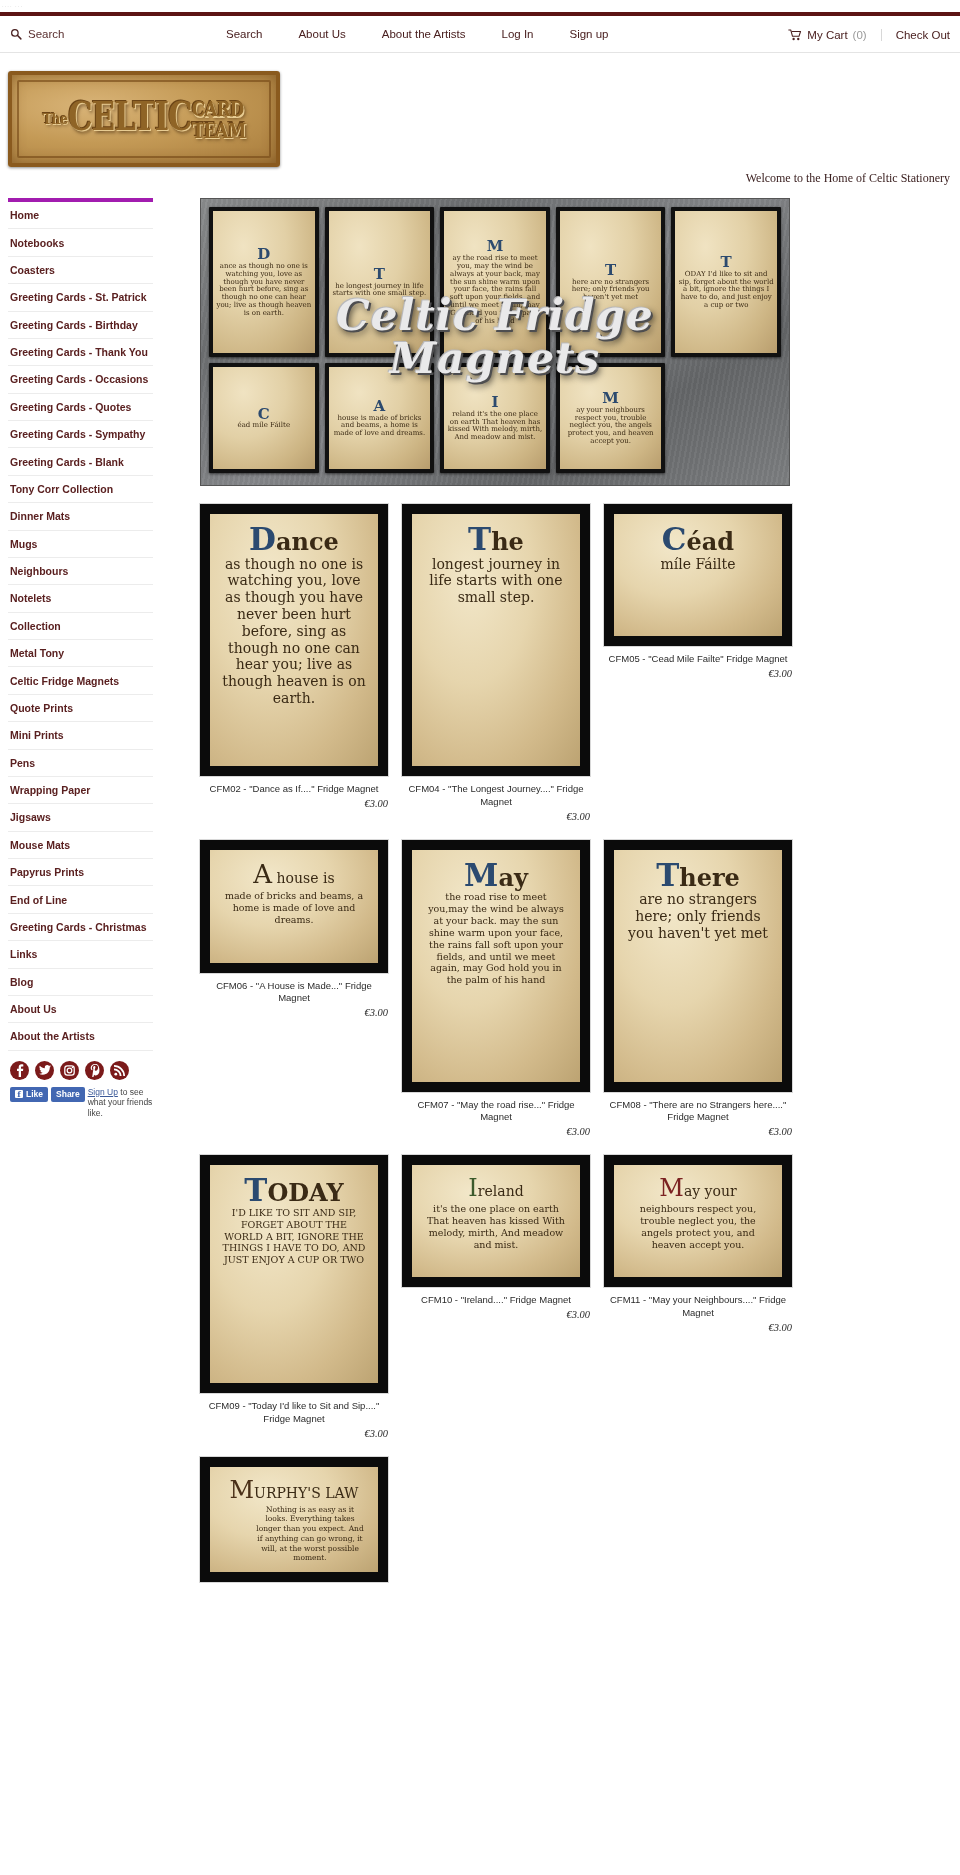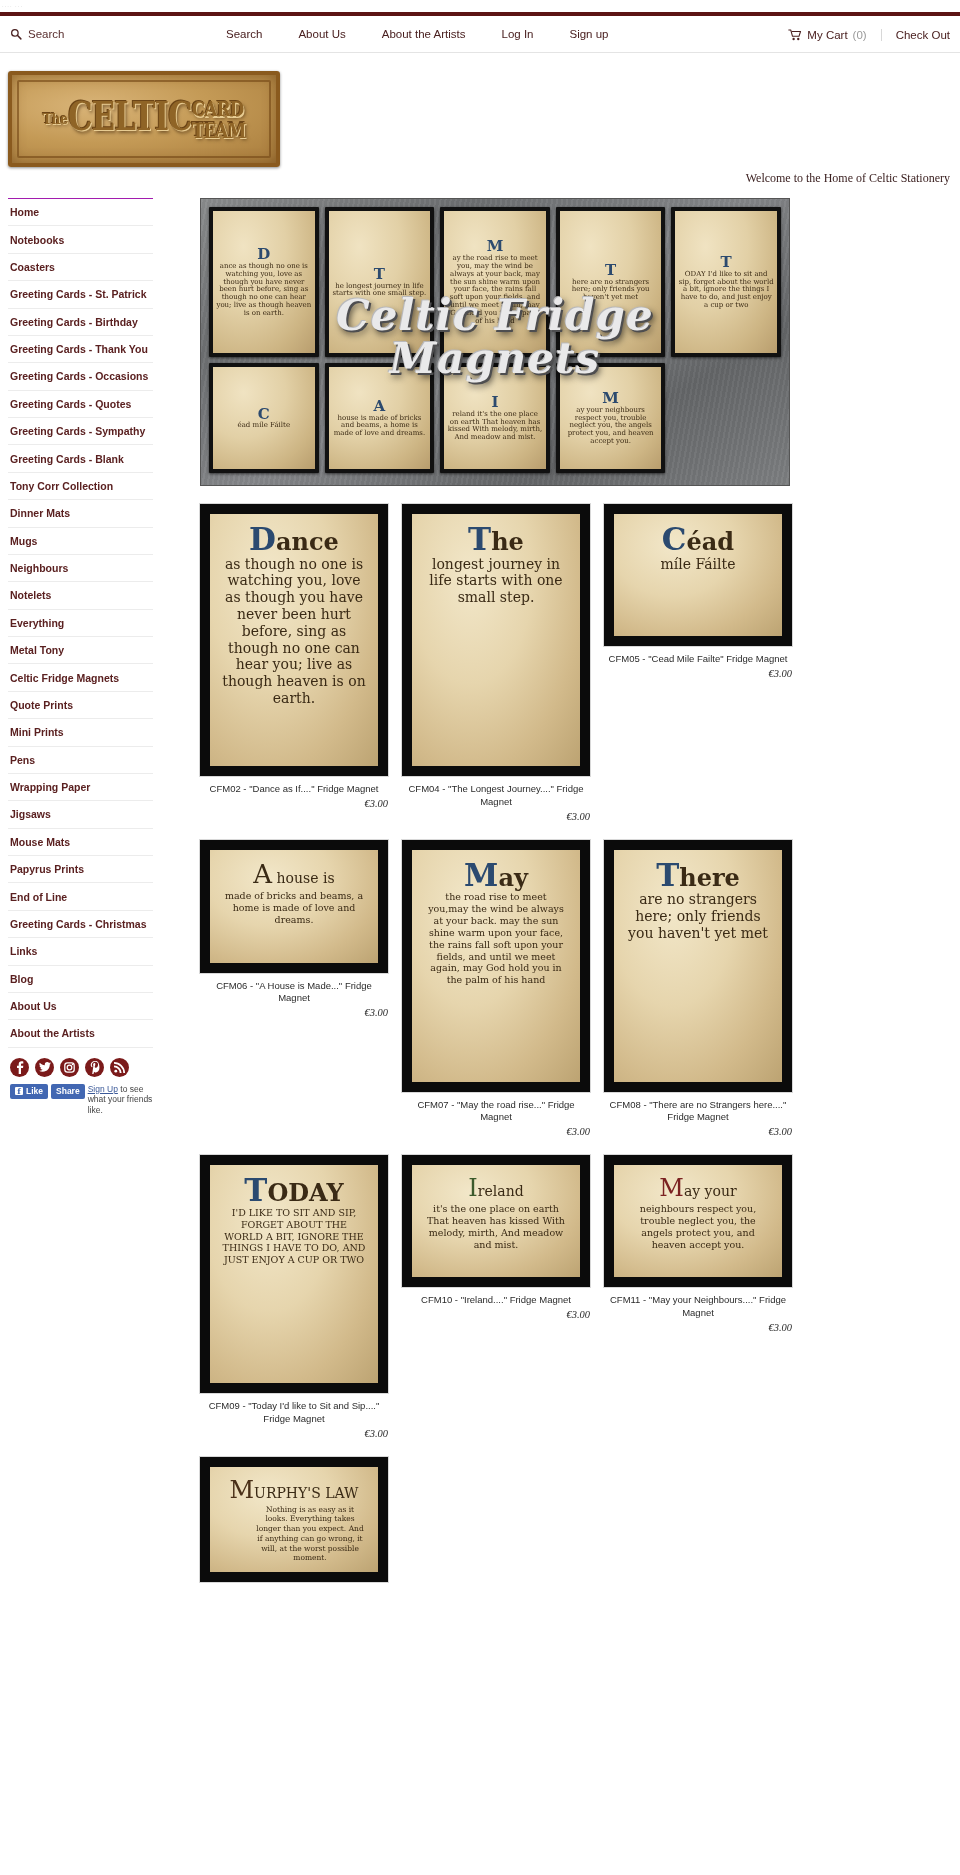--- a/index.html
+++ b/index.html
@@ -105,21 +105,21 @@
   .sidebar{
     position:absolute; left:8px; top:0; width:145px;
   }
   .nav-item{
     display:block; text-decoration:none;
     color:#5a2020; font-weight:bold; font-size:10.5px;
     padding:7.2px 2px 7.2px 2px;
     border-bottom:1px solid #ececec;
     white-space:nowrap;
   }
-  .nav-item:first-child{ border-top:1px solid #a21caf; }
+  .nav-item:first-child{ border-top:4px solid #a21caf; }
 
   .social{
     margin-top:10px; display:flex; gap:6px; padding-left:2px;
   }
   .soc{
     width:19px;height:19px;border-radius:50%;
     background:#7b1a1a; display:flex;align-items:center;justify-content:center;
     color:#fff; font-family:"DejaVu Sans", sans-serif; font-size:11px; font-weight:bold;
     line-height:1; text-decoration:none;
   }
@@ -289,21 +289,21 @@
     <a href="#" class="nav-item">Greeting Cards - Thank You</a>
     <a href="#" class="nav-item">Greeting Cards - Occasions</a>
     <a href="#" class="nav-item">Greeting Cards - Quotes</a>
     <a href="#" class="nav-item">Greeting Cards - Sympathy</a>
     <a href="#" class="nav-item">Greeting Cards - Blank</a>
     <a href="#" class="nav-item">Tony Corr Collection</a>
     <a href="#" class="nav-item">Dinner Mats</a>
     <a href="#" class="nav-item">Mugs</a>
     <a href="#" class="nav-item">Neighbours</a>
     <a href="#" class="nav-item">Notelets</a>
-    <a href="#" class="nav-item">Everything</a>
+    <a href="#" class="nav-item">Collection</a>
     <a href="#" class="nav-item">Metal Tony</a>
     <a href="#" class="nav-item">Celtic Fridge Magnets</a>
     <a href="#" class="nav-item">Quote Prints</a>
     <a href="#" class="nav-item">Mini Prints</a>
     <a href="#" class="nav-item">Pens</a>
     <a href="#" class="nav-item">Wrapping Paper</a>
     <a href="#" class="nav-item">Jigsaws</a>
     <a href="#" class="nav-item">Mouse Mats</a>
     <a href="#" class="nav-item">Papyrus Prints</a>
     <a href="#" class="nav-item">End of Line</a>

